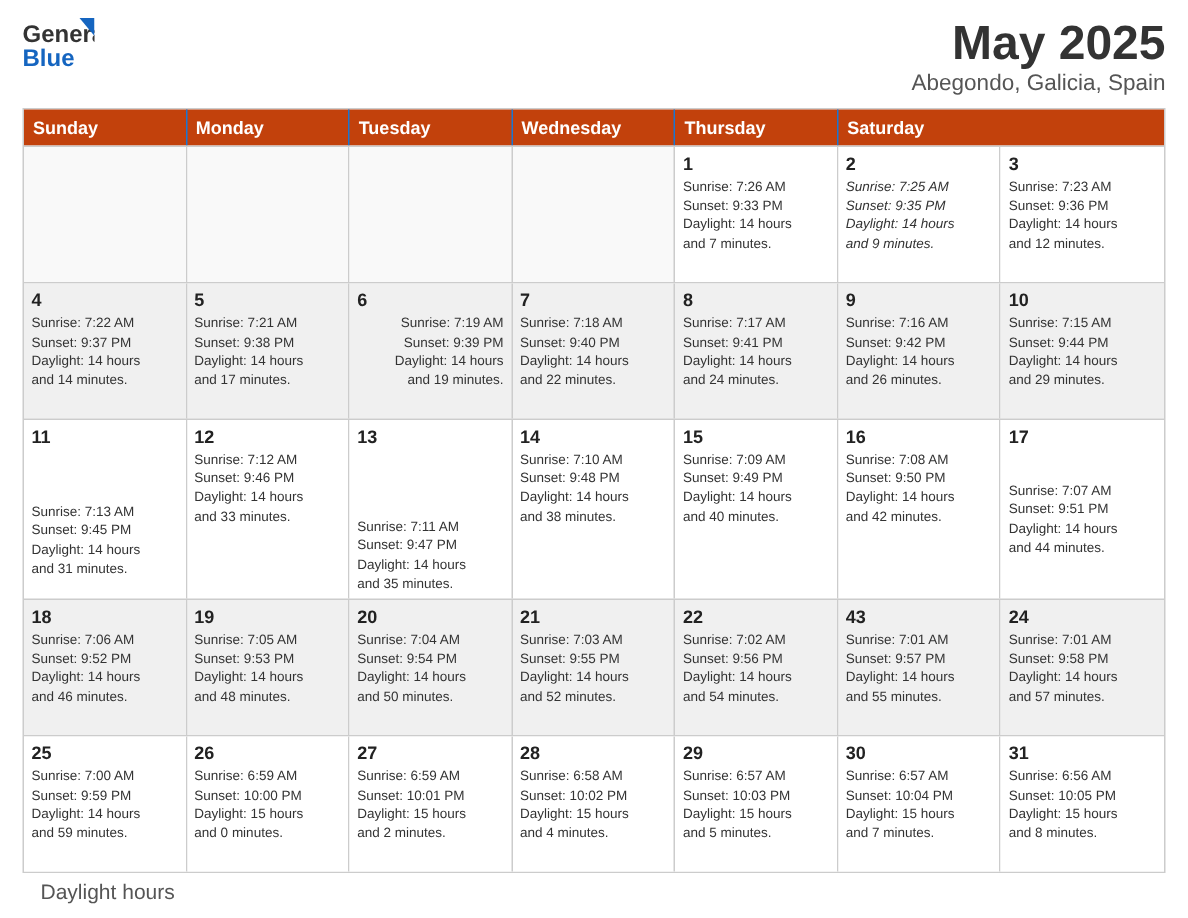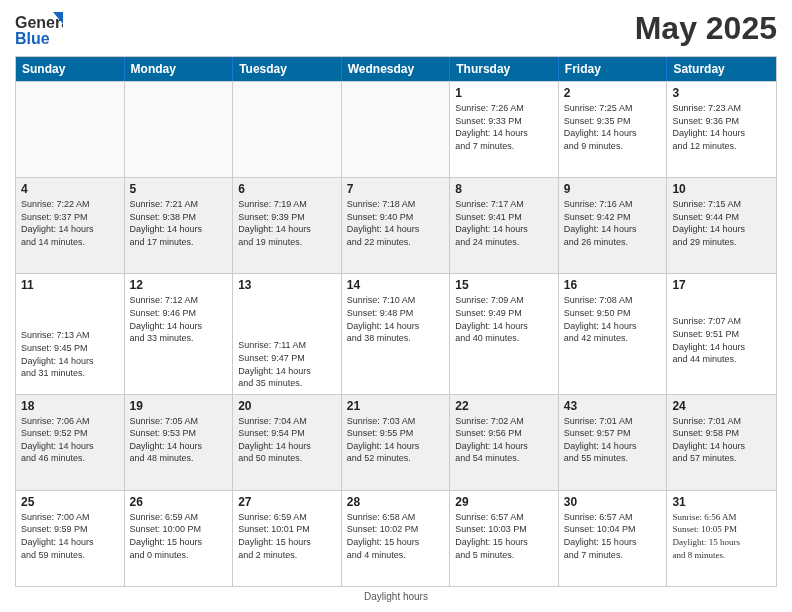--- a/index.html
+++ b/index.html
@@ -42,21 +42,21 @@
     }
     .calendar {
       flex: 1;
       display: flex;
       flex-direction: column;
       border: 1px solid #ccc;
     }
     .cal-header {
       display: grid;
       grid-template-columns: repeat(7, 1fr);
-      background: #0369a1;
+      background: #c2410c;
     }
     .cal-header-cell {
       color: #fff;
       font-size: 12px;
       font-weight: bold;
       padding: 5px 6px;
       text-align: left;
       border-right: 1px solid #1976d2;
     }
     .cal-header-cell:last-child { border-right: none; }
@@ -88,69 +88,70 @@
       font-weight: bold;
       color: #222;
       margin-bottom: 2px;
     }
     .day-info {
       font-size: 9px;
       color: #333;
       line-height: 1.4;
     }
     .footer-note {
-      font-size: 10px;
+      font-size: 14px;
       color: #555;
-      text-align: center;
+      text-align: left;
       padding: 4px 0 0 0;
+      margin-left: 12px;
     }
   </style>
 </head>
 <body>
 
 <div class="page">
   <div class="header">
     <div class="logo-wrapper">
       <svg width="48" height="38" viewBox="0 0 48 38">
         <text x="0" y="18" font-family="Arial" font-size="16" font-weight="bold" fill="#333">General</text>
         <text x="0" y="34" font-family="Arial" font-size="16" font-weight="bold" fill="#1565c0">Blue</text>
         <polygon points="38,2 48,2 48,14" fill="#1565c0"></polygon>
       </svg>
     </div>
     <div class="title-block">
       <div class="main-title">May 2025</div>
+      <div class="subtitle">Abegondo, Galicia, Spain</div>
     </div>
   </div>
 
   <div class="calendar">
     <div class="cal-header">
     <div class="cal-header-cell">Sunday</div>
         <div class="cal-header-cell">Monday</div>
         <div class="cal-header-cell">Tuesday</div>
         <div class="cal-header-cell">Wednesday</div>
         <div class="cal-header-cell">Thursday</div>
-        <div class="cal-header-cell">Friday</div>
         <div class="cal-header-cell">Saturday</div>
       </div>
     <div class="cal-body">
     <div class="cal-row">
           <div class="cal-cell empty"></div>
           <div class="cal-cell empty"></div>
           <div class="cal-cell empty"></div>
           <div class="cal-cell empty"></div>
           <div class="cal-cell">
             <div class="day-number">1</div>
             <div class="day-info" style="white-space: pre-line;">Sunrise: 7:26 AM
 Sunset: 9:33 PM
 Daylight: 14 hours
 and 7 minutes.</div>
           </div>
           <div class="cal-cell">
             <div class="day-number">2</div>
-            <div class="day-info" style="white-space: pre-line;">Sunrise: 7:25 AM
+            <div class="day-info" style="white-space: pre-line; font-style: italic;">Sunrise: 7:25 AM
 Sunset: 9:35 PM
 Daylight: 14 hours
 and 9 minutes.</div>
           </div>
           <div class="cal-cell">
             <div class="day-number">3</div>
             <div class="day-info" style="white-space: pre-line;">Sunrise: 7:23 AM
 Sunset: 9:36 PM
 Daylight: 14 hours
 and 12 minutes.</div>
@@ -166,21 +167,21 @@
           </div>
           <div class="cal-cell shaded">
             <div class="day-number">5</div>
             <div class="day-info" style="white-space: pre-line;">Sunrise: 7:21 AM
 Sunset: 9:38 PM
 Daylight: 14 hours
 and 17 minutes.</div>
           </div>
           <div class="cal-cell shaded">
             <div class="day-number">6</div>
-            <div class="day-info" style="white-space: pre-line;">Sunrise: 7:19 AM
+            <div class="day-info" style="white-space: pre-line; text-align: right;">Sunrise: 7:19 AM
 Sunset: 9:39 PM
 Daylight: 14 hours
 and 19 minutes.</div>
           </div>
           <div class="cal-cell shaded">
             <div class="day-number">7</div>
             <div class="day-info" style="white-space: pre-line;">Sunrise: 7:18 AM
 Sunset: 9:40 PM
 Daylight: 14 hours
 and 22 minutes.</div>
@@ -347,21 +348,21 @@
           </div>
           <div class="cal-cell">
             <div class="day-number">30</div>
             <div class="day-info" style="white-space: pre-line;">Sunrise: 6:57 AM
 Sunset: 10:04 PM
 Daylight: 15 hours
 and 7 minutes.</div>
           </div>
           <div class="cal-cell">
             <div class="day-number">31</div>
-            <div class="day-info" style="white-space: pre-line; font-family: Liberation Serif, serif;">Sunrise: 6:56 AM
+            <div class="day-info" style="white-space: pre-line;">Sunrise: 6:56 AM
 Sunset: 10:05 PM
 Daylight: 15 hours
 and 8 minutes.</div>
           </div>
         </div>
       </div>
   </div>
 
   <div class="footer-note">Daylight hours</div>
 </div>

